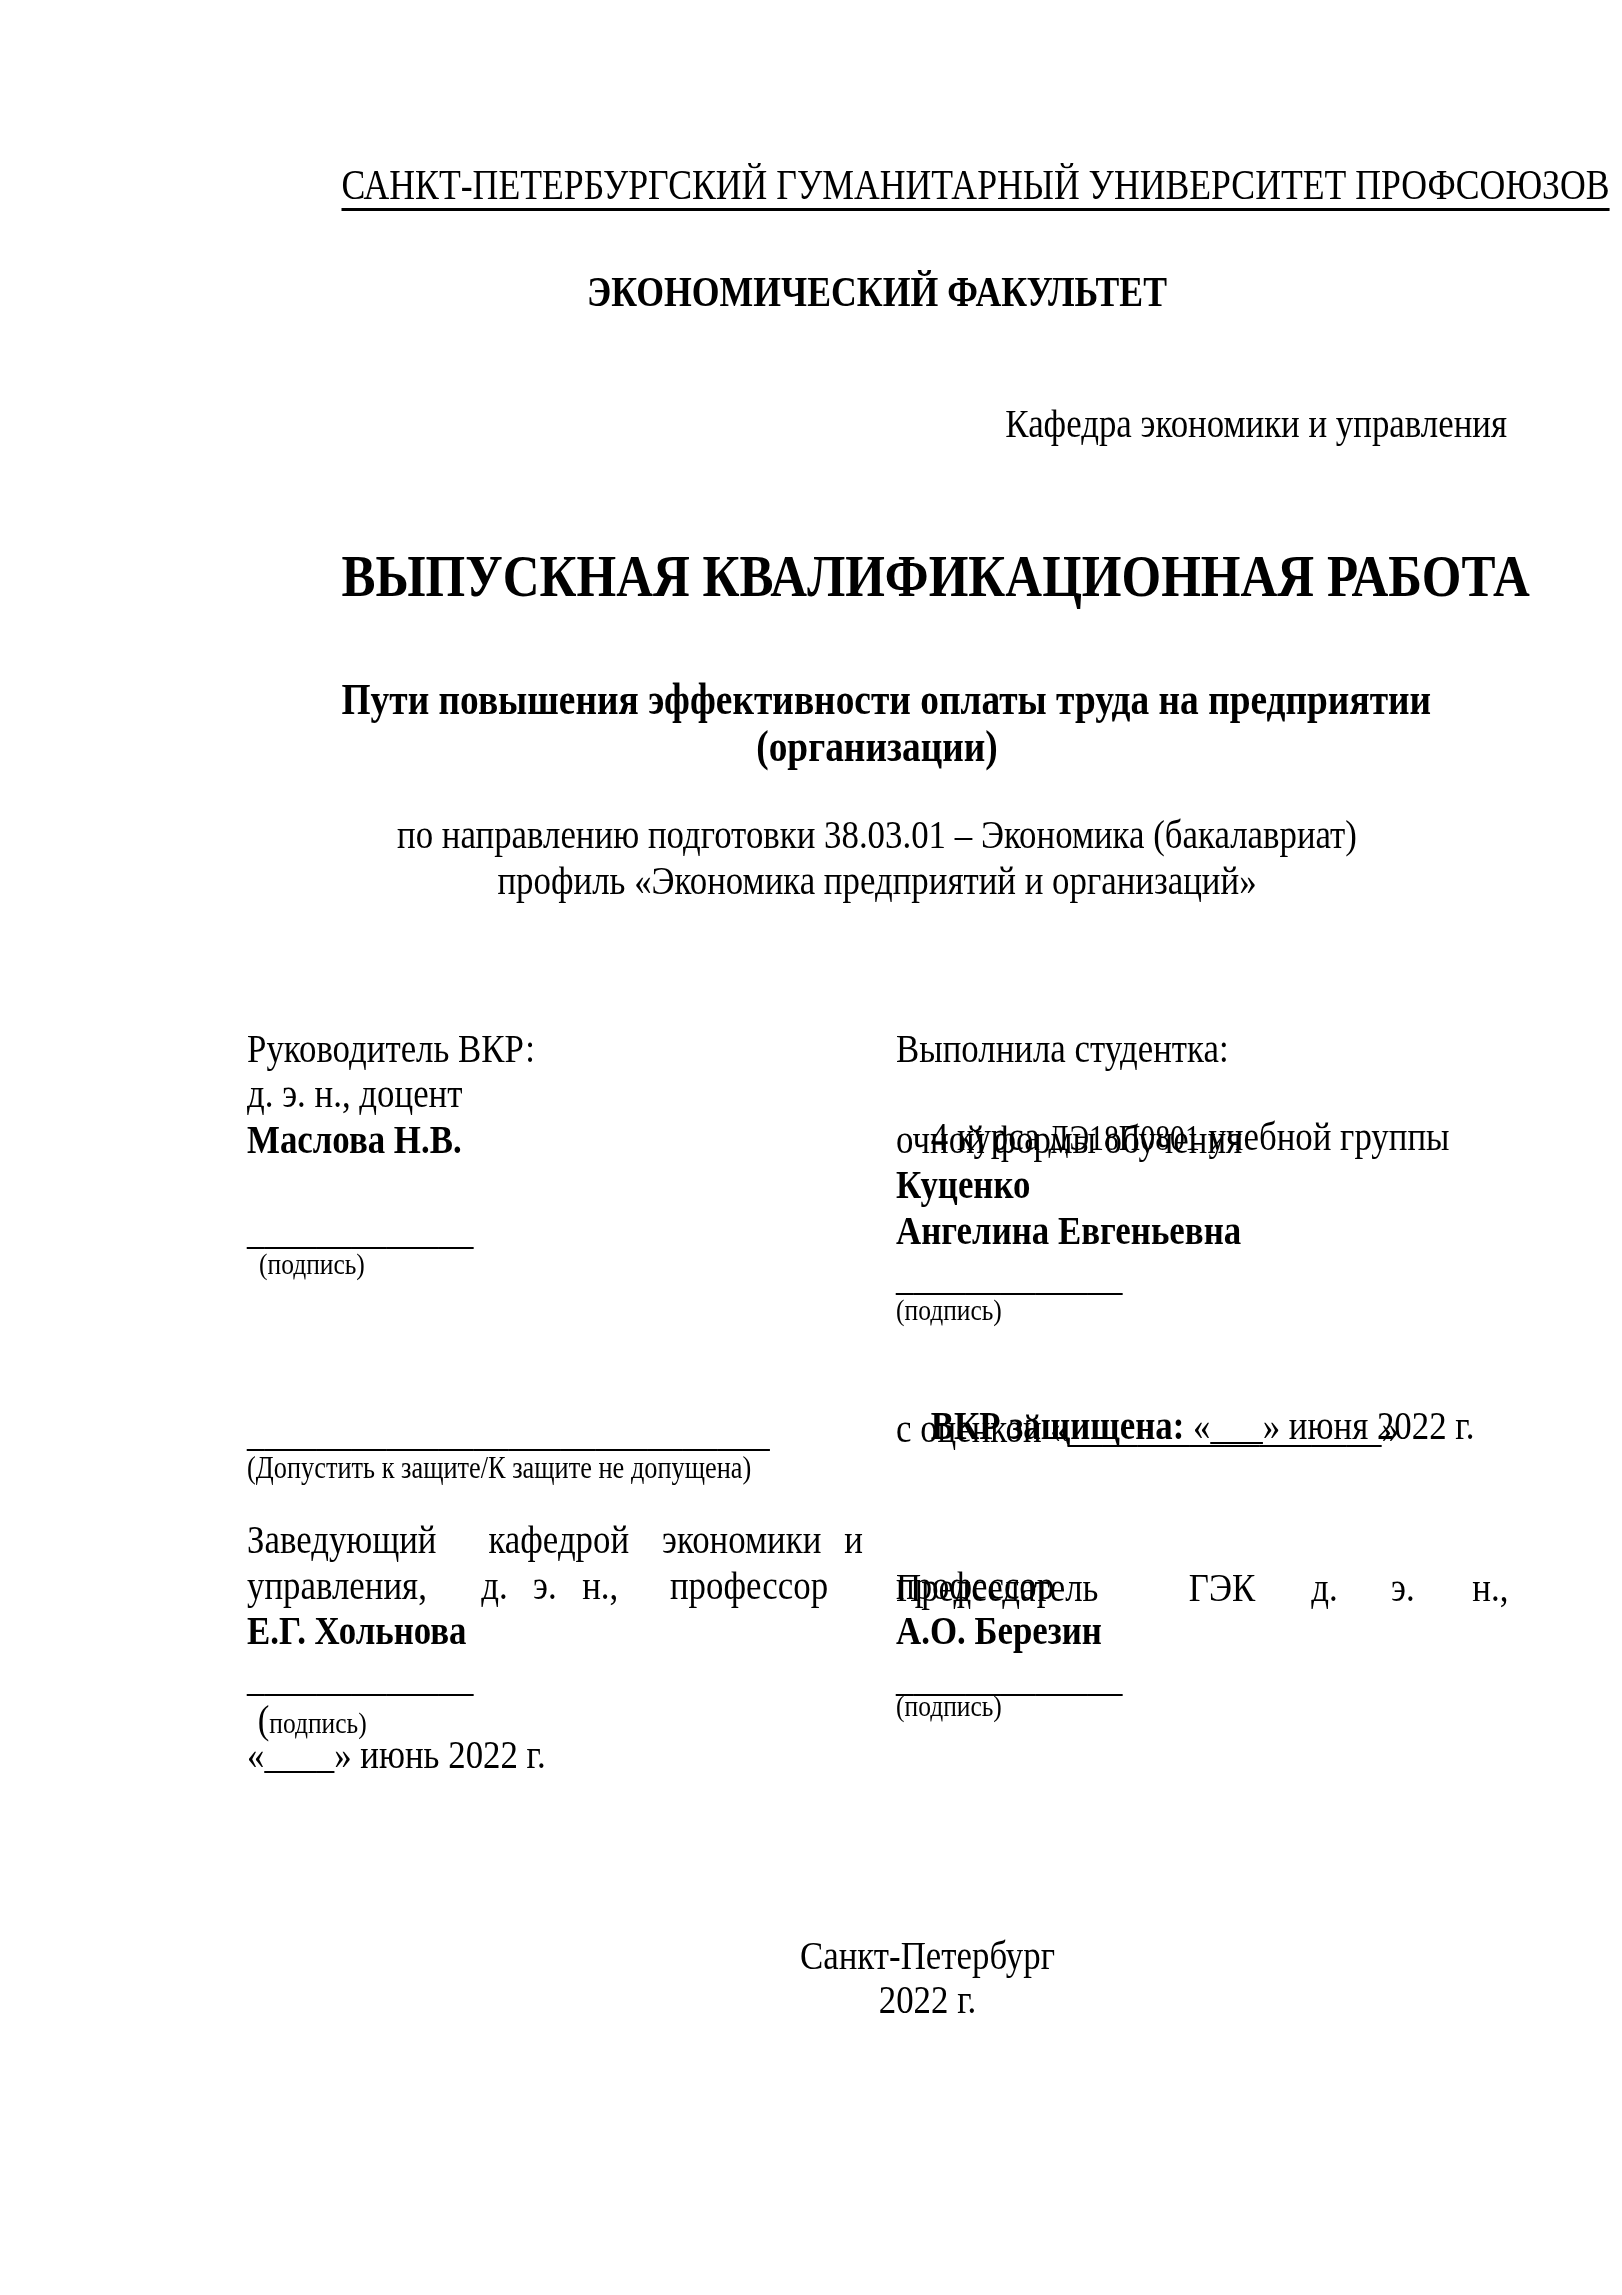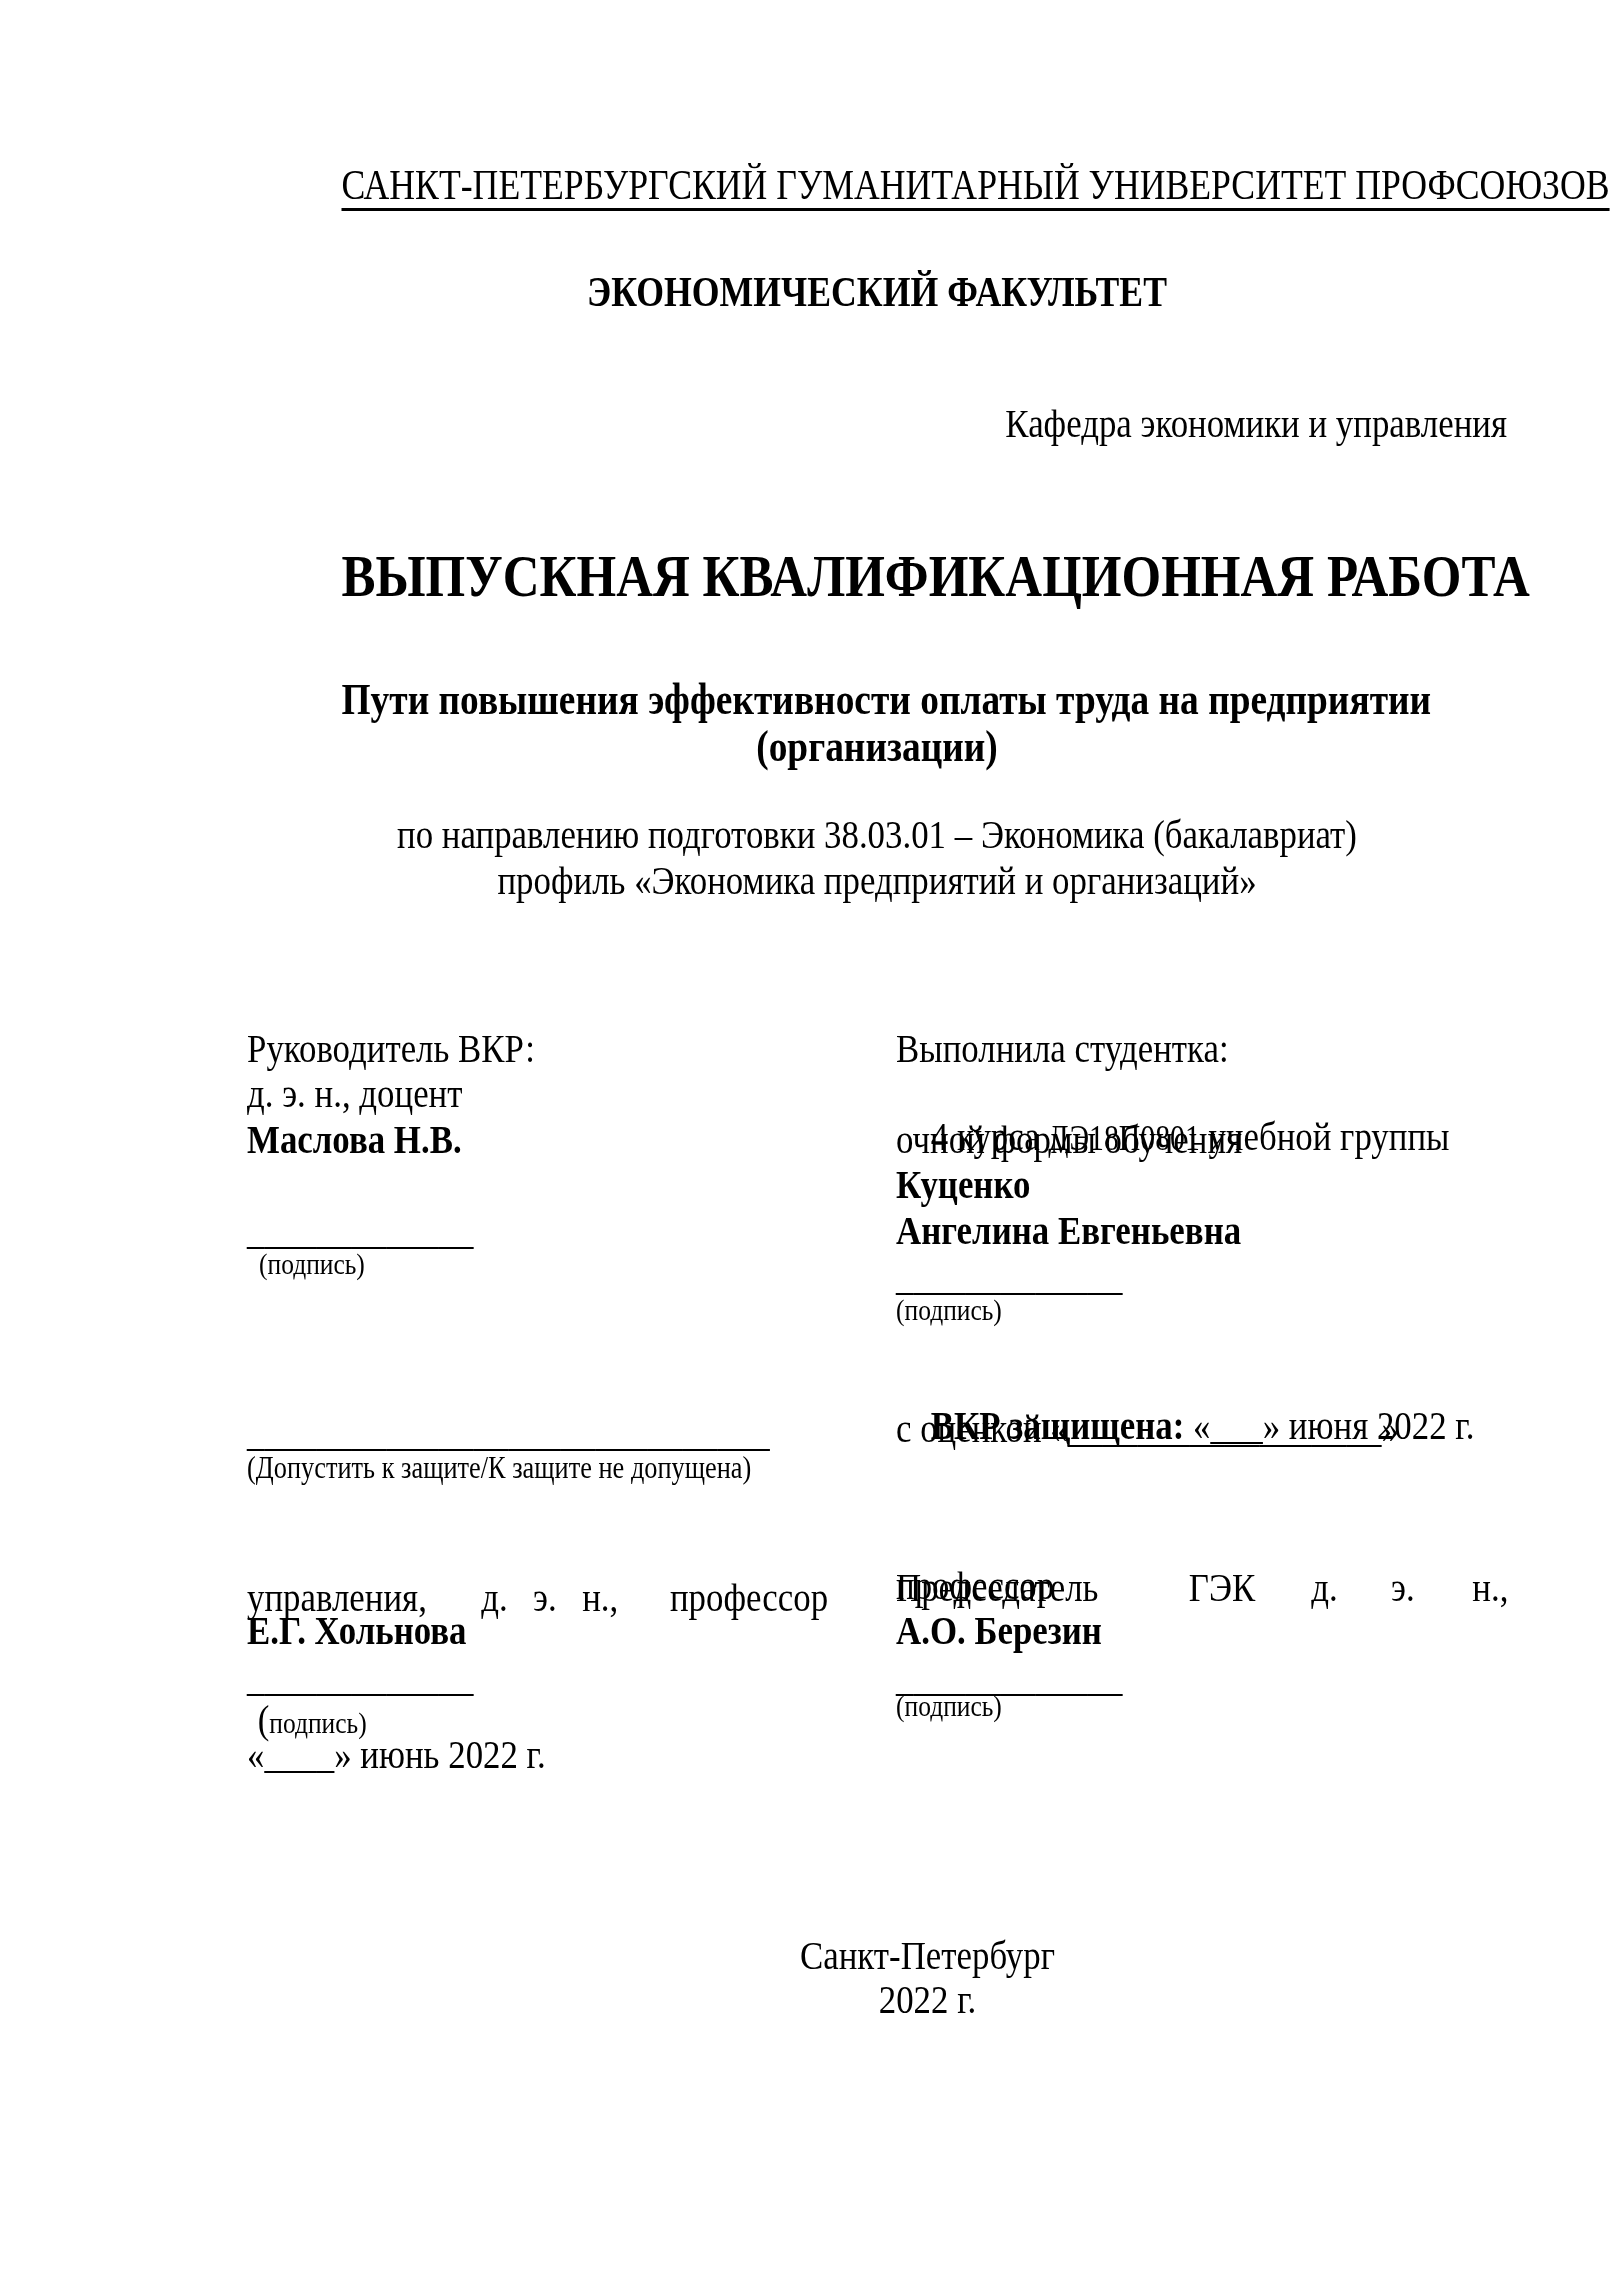--- a/index.html
+++ b/index.html
@@ -62,22 +62,28 @@
   <div class="ln fs52 b sxl" style="left:247px; top:1118px; width:620px;">Маслова Н.В.</div>
 
   <div class="ln fs52 sxl" style="left:247px; top:1209px; width:620px;">_____________</div>
 
   <div class="ln fs38 sxl" style="left:259px; top:1248px; width:620px;">(подпись)</div>
 
   <div class="ln fs52 sxl" style="left:247px; top:1411px; width:620px;">______________________________</div>
 
   <div class="ln fs40 sxl" style="left:247px; top:1452px; width:620px;">(Допустить к защите/К защите не допущена)</div>
 
+  <div class="ln fs52 flexj" style="left:247px; top:1518px; width:616px;">
+    <span class="wf">Заведующий</span>
+    <span class="wm">кафедрой</span>
+    <span class="wm">экономики</span>
+    <span class="wl">и</span>
+  </div>
 
-  <div class="ln fs52 flexj" style="left:247px; top:1564px; width:581px;margin-top:12px;">
+  <div class="ln fs52 flexj" style="left:247px; top:1564px; width:581px;">
     <span class="wf">управления,</span>
     <span class="wm">д.</span>
     <span class="wm">э.</span>
     <span class="wm">н.,</span>
     <span class="wl">профессор</span>
   </div>
 
   <div class="ln fs52 b sxl" style="left:247px; top:1609px; width:620px;">Е.Г. Хольнова</div>
 
   <div class="ln fs52 sxl" style="left:247px; top:1656px; width:620px;">_____________</div>

